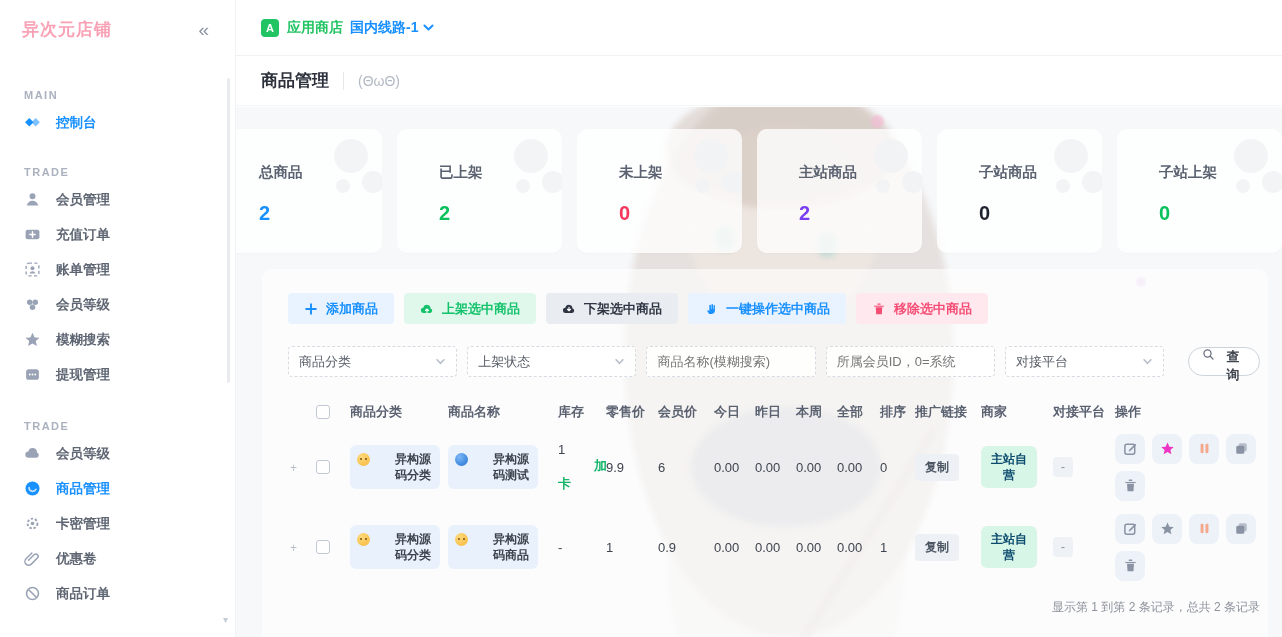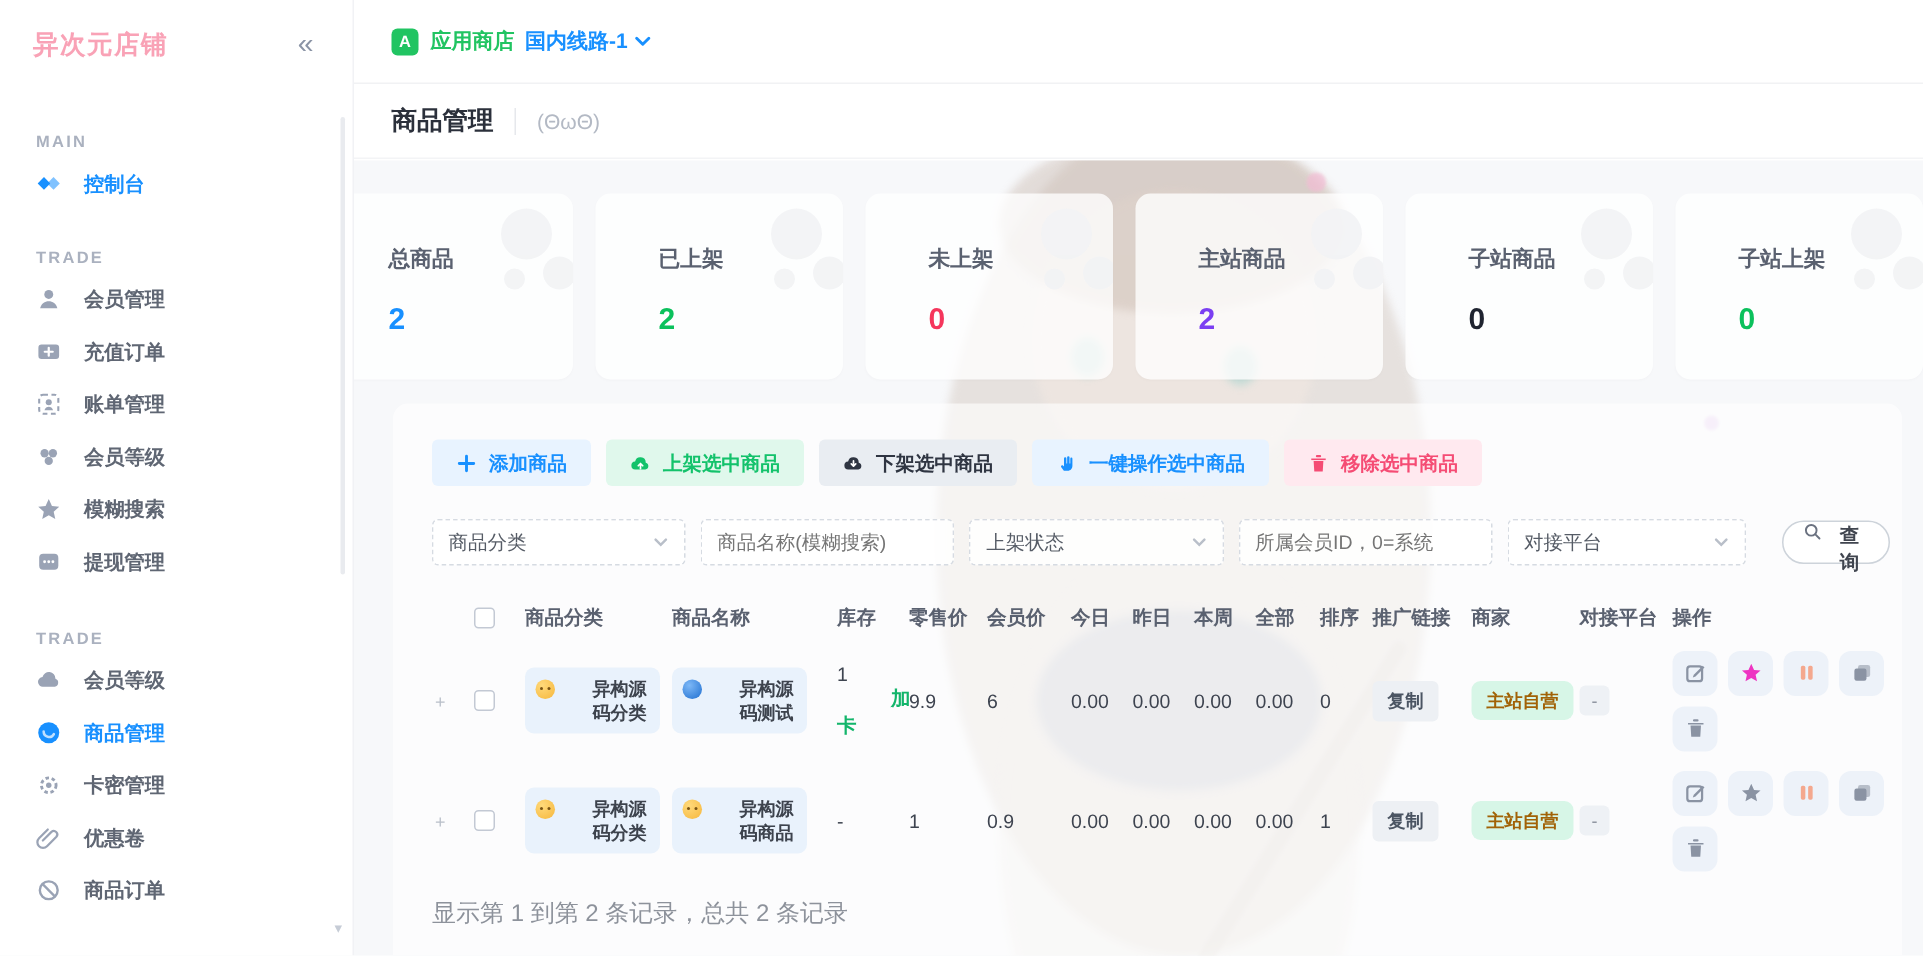--- a/index.html
+++ b/index.html
@@ -84,27 +84,27 @@
   .expander { color:#b9bfc9; font-size:12px; cursor:pointer; }
   .cbx { width:14px; height:14px; border:1.5px solid #c3c9d4; border-radius:3px; background:#fff; cursor:pointer; }
   .pill { background:#e9f2fc; border-radius:6px; padding:6px 7px; font-size:12px; font-weight:bold; color:#3d434d; display:flex; gap:23px; line-height:1.35; width:90px; text-align:center; align-items:flex-start; }
   .pill .txt { flex:1; }
   .emoji-face { width:13px; height:13px; border-radius:50%; background:radial-gradient(circle at 35% 30%, #ffd97a, #f6b73c); position:relative; flex:0 0 13px; margin-top:2px; }
   .emoji-face::before, .emoji-face::after { content:""; position:absolute; top:5px; width:2px; height:2px; border-radius:50%; background:#7a5514; }
   .emoji-face::before { left:3px; } .emoji-face::after { right:3px; }
   .logo-dot { width:13px; height:13px; border-radius:50%; background:radial-gradient(circle at 35% 30%, #7db8f7, #1f6fd0); flex:0 0 13px; margin-top:2px; }
   .stock-link { color:#13b56b; font-weight:bold; cursor:pointer;margin-left:36px; }
   .copy-pill { background:#edf0f4; border-radius:4px; padding:5px 10px; font-size:12px; font-weight:bold; color:#4b5563; cursor:pointer; display:inline-block; }
-  .merch-pill { background:#d7f6e7; border-radius:6px; padding:5px 6px; font-size:12px; font-weight:bold; color:#a16207; width:68px; text-align:center; line-height:1.35; display:inline-block; }
+  .merch-pill { background:#d7f6e7; border-radius:6px; padding:5px 6px; font-size:12px; font-weight:bold; color:#0c4a6e; width:56px; text-align:center; line-height:1.35; display:inline-block; }
   .plat-pill { background:#eef1f5; border-radius:4px; padding:3px 8px; font-size:12px; color:#8a919c; display:inline-block; }
   .acts { display:flex; flex-wrap:wrap; gap:7px; width:142px; }
   .abtn { width:30px; height:30px; border-radius:8px; background:#edf2f9; border:none; display:inline-flex; align-items:center; justify-content:center; cursor:pointer; }
   .abtn svg { width:15px; height:15px; }
   .ic-gray { color:#8a93a3; } .ic-pink { color:#ee34c2; } .ic-salmon { color:#f4a88e; }
-  .summary { font-size:16px; color:#8d929b; margin-top:12px; }
+  .summary { font-size:12px; color:#8d929b; margin-top:12px;text-align:right; }
 </style>
 </head>
 <body>
 
 <div class="sidebar">
   <div class="logo-row">
     <span class="logo">异次元店铺</span>
     <span class="collapse">«</span>
   </div>
 
@@ -333,30 +333,30 @@
 
       <div class="filter-row">
         <div class="ffield fselect">
           <span>商品分类</span>
           <span class="car">
               <svg viewBox="0 0 16 16" fill="none" stroke="currentColor" stroke-width="2.4" stroke-linecap="round">
                 <path d="M3 5.5 8 10.5 13 5.5"></path>
               </svg>
             </span>
         </div>
-        <div class="ffield finput">
-          <input placeholder="商品名称(模糊搜索)" style="">
-        </div>
         <div class="ffield fselect">
           <span>上架状态</span>
           <span class="car">
               <svg viewBox="0 0 16 16" fill="none" stroke="currentColor" stroke-width="2.4" stroke-linecap="round">
                 <path d="M3 5.5 8 10.5 13 5.5"></path>
               </svg>
             </span>
+        </div>
+        <div class="ffield finput">
+          <input placeholder="商品名称(模糊搜索)" style="">
         </div>
         <div class="ffield finput">
           <input placeholder="所属会员ID，0=系统" style="">
         </div>
         <div class="ffield fselect fw160">
           <span>对接平台</span>
           <span class="car">
               <svg viewBox="0 0 16 16" fill="none" stroke="currentColor" stroke-width="2.4" stroke-linecap="round">
                 <path d="M3 5.5 8 10.5 13 5.5"></path>
               </svg>

